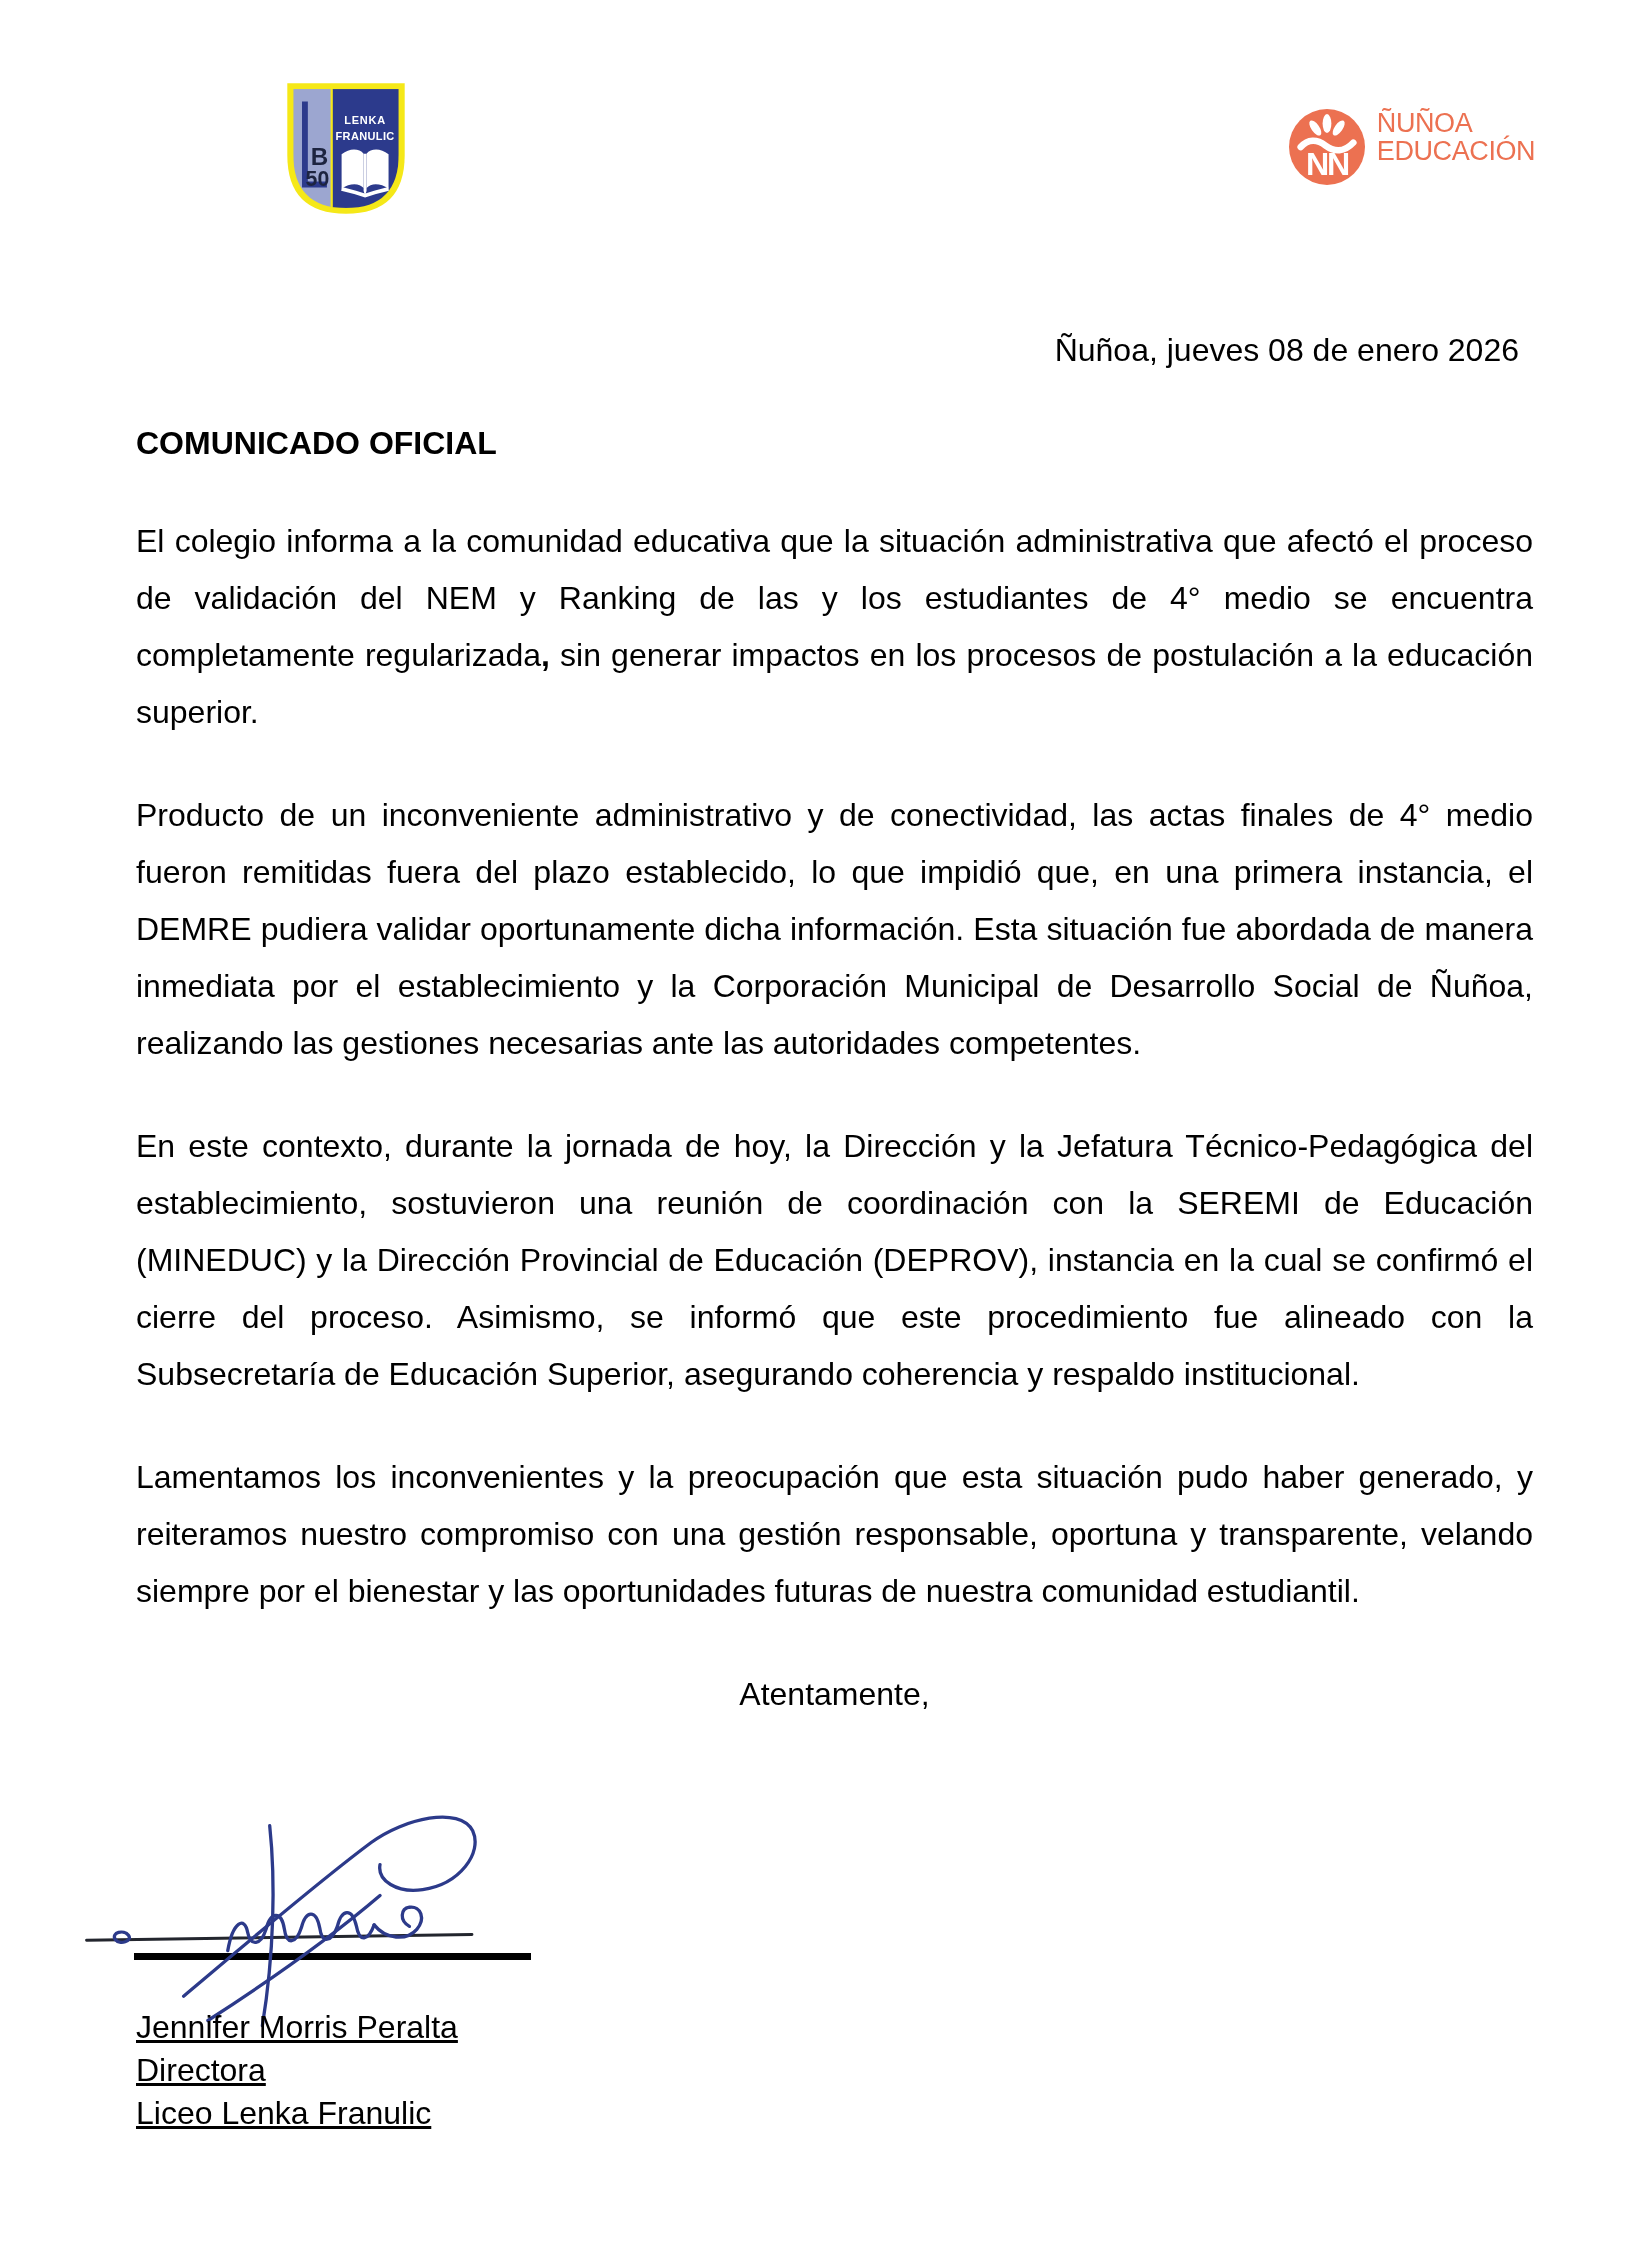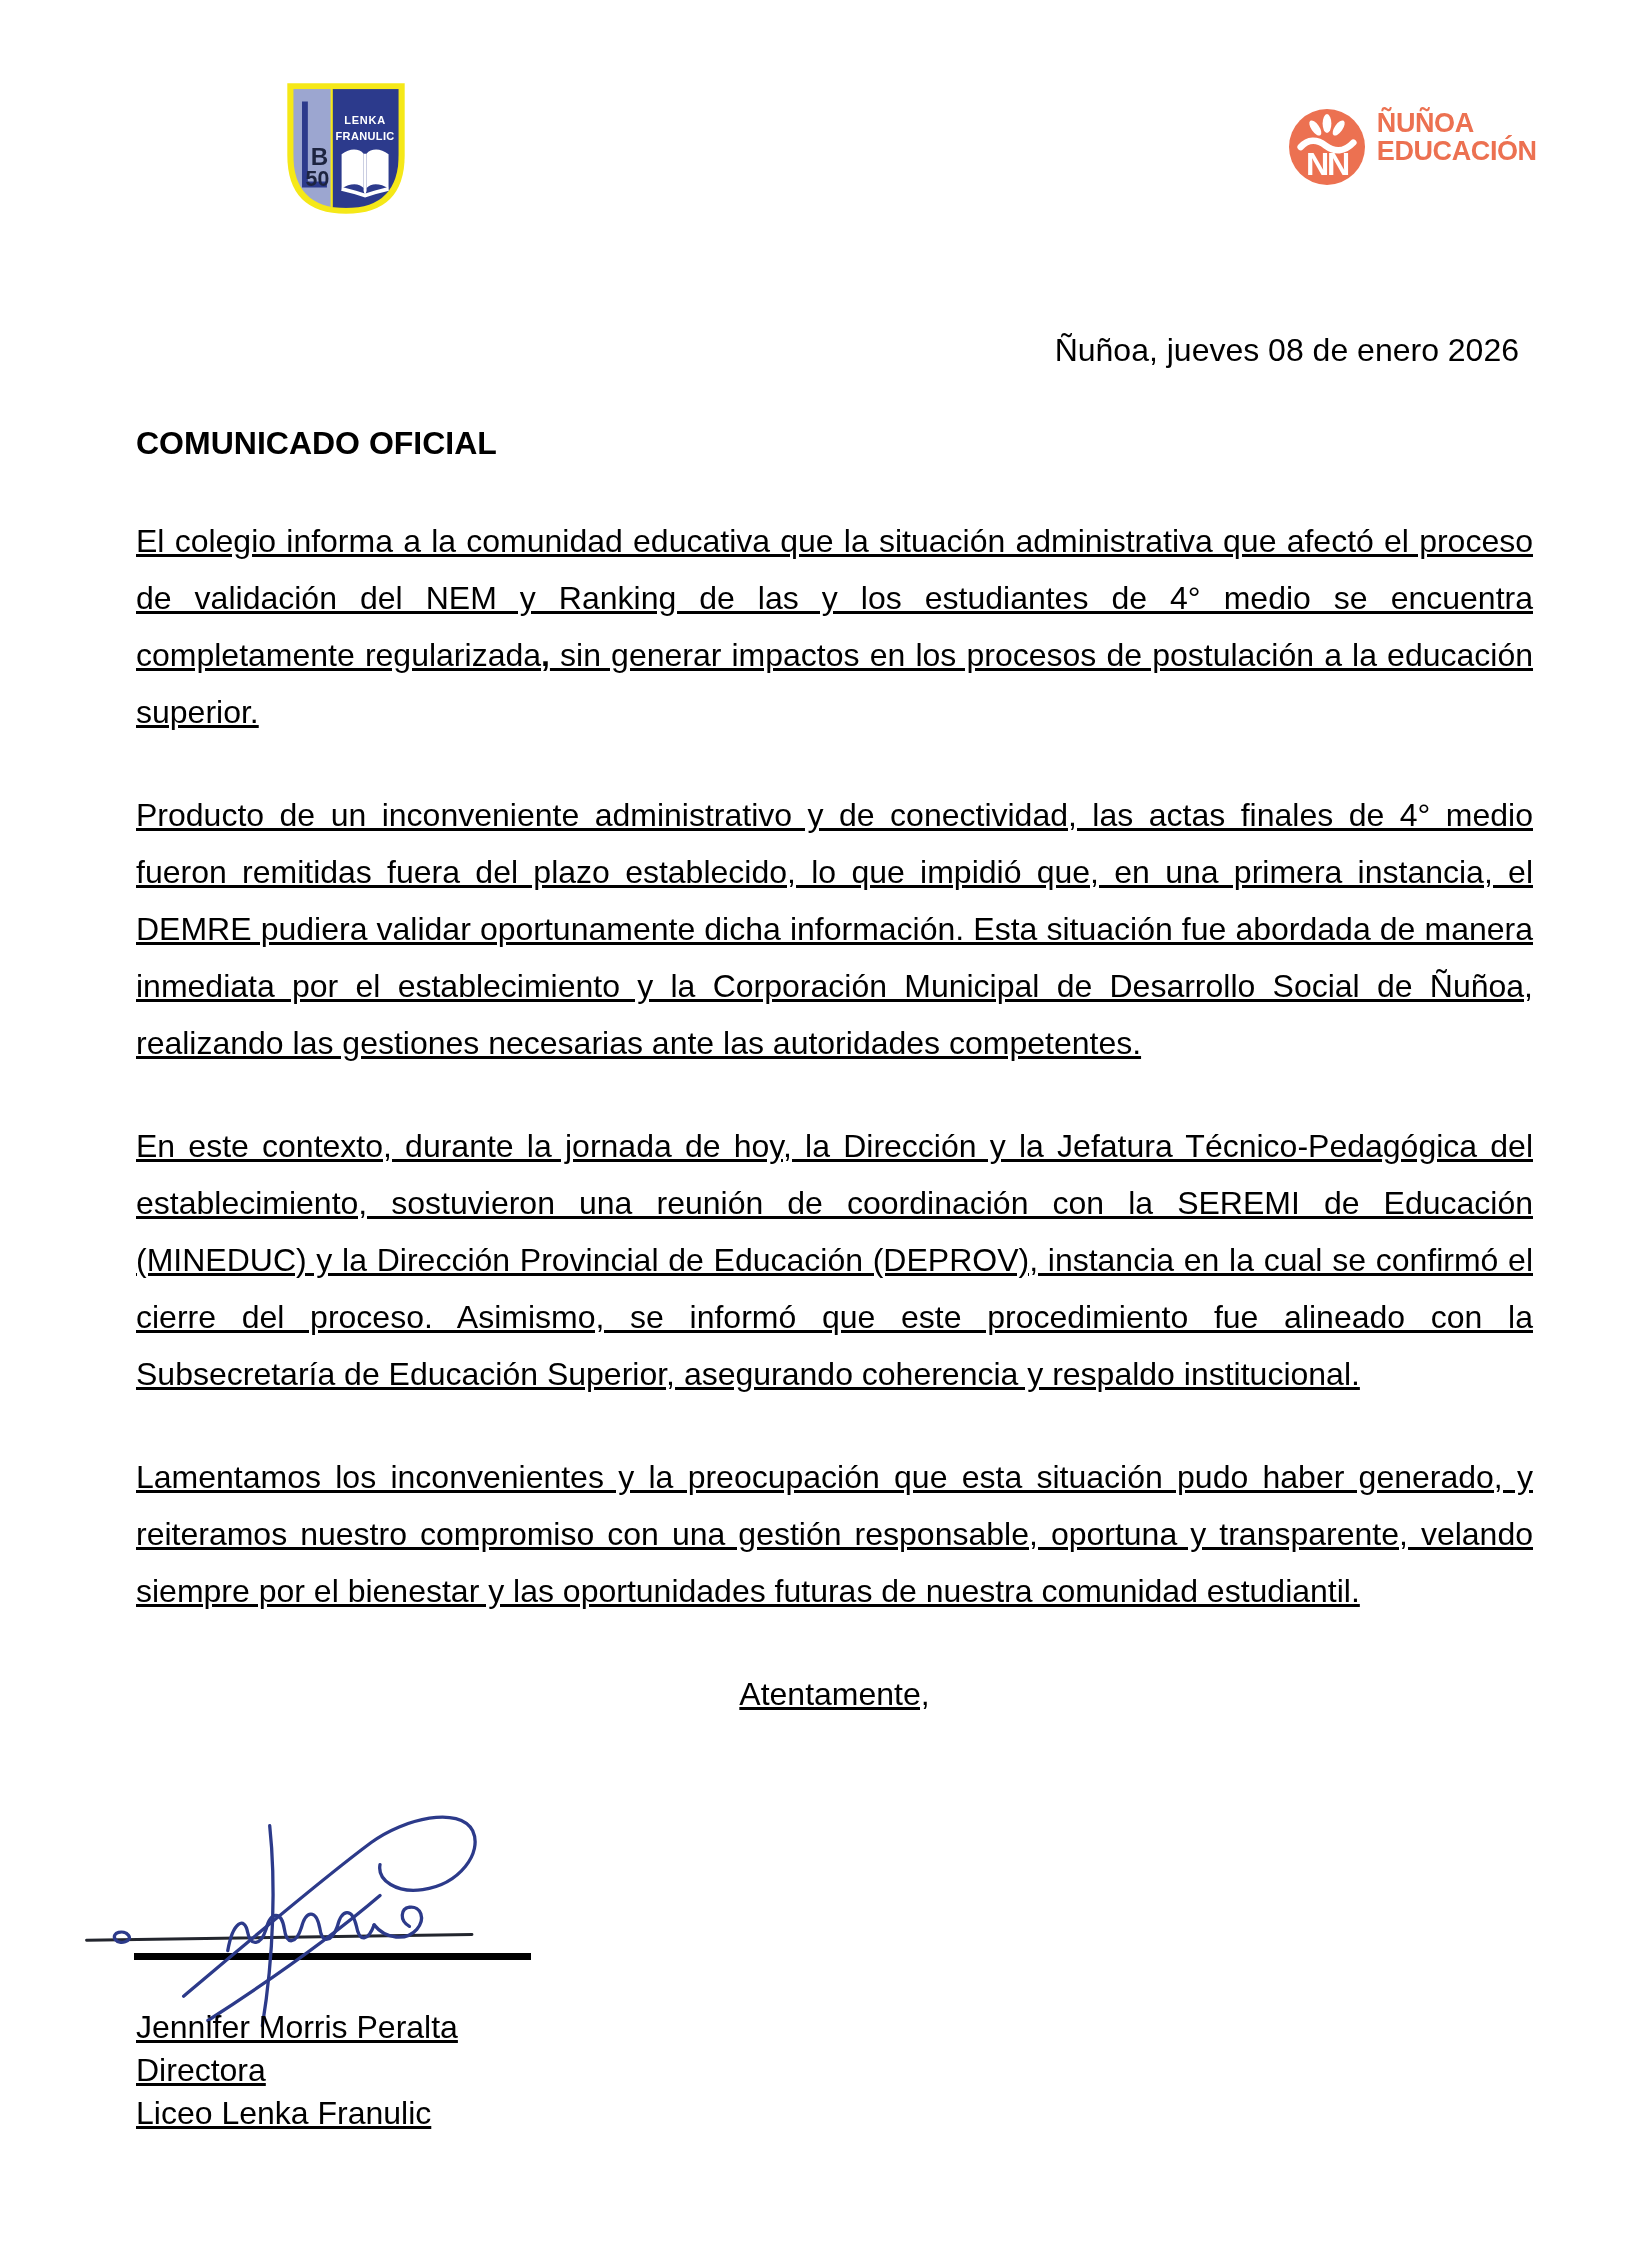--- a/index.html
+++ b/index.html
@@ -8,33 +8,33 @@
     width:1641px;height:2261px;
     background:#ffffff;
     font-family:"Liberation Sans", sans-serif;
     color:#000;
     overflow:hidden;
   }
   
   .crest{position:absolute;left:285px;top:81px;width:122px;height:135px;}
   .nunoa{position:absolute;left:1289px;top:109px;display:flex;}
   .nunoa-mark{width:76px;height:76px;flex:0 0 auto;}
-  .nunoa-text{margin-left:11.8px;color:#EC7151;font-weight:700;font-size:27px;line-height:28px;letter-spacing:-0.4px;}
+  .nunoa-text{margin-left:11.8px;color:#EC7151;font-weight:400;font-size:27px;line-height:28px;letter-spacing:-0.4px;}
   
   .date{
     position:absolute;top:332px;right:122px;
     font-size:32px;white-space:nowrap;
   }
   .title{
     position:absolute;left:136px;top:425px;width:1397px;
     font-weight:bold;font-size:32px;
   }
   .body{
     position:absolute;left:136px;top:513px;width:1397px;
-    font-size:32px;line-height:57px;text-decoration:underline;
+    font-size:32px;line-height:57px;
   }
   .body p{margin:0 0 46px 0;text-align:justify;}
   .body p.closing{text-align:center;}
   .bold{font-weight:bold;}
   
   .sig-underline{
     position:absolute;left:134px;top:1953px;width:397px;height:6.6px;background:#000;
   }
   .signature{position:absolute;left:77px;top:1785px;width:456px;height:243px;}
   .signer{

